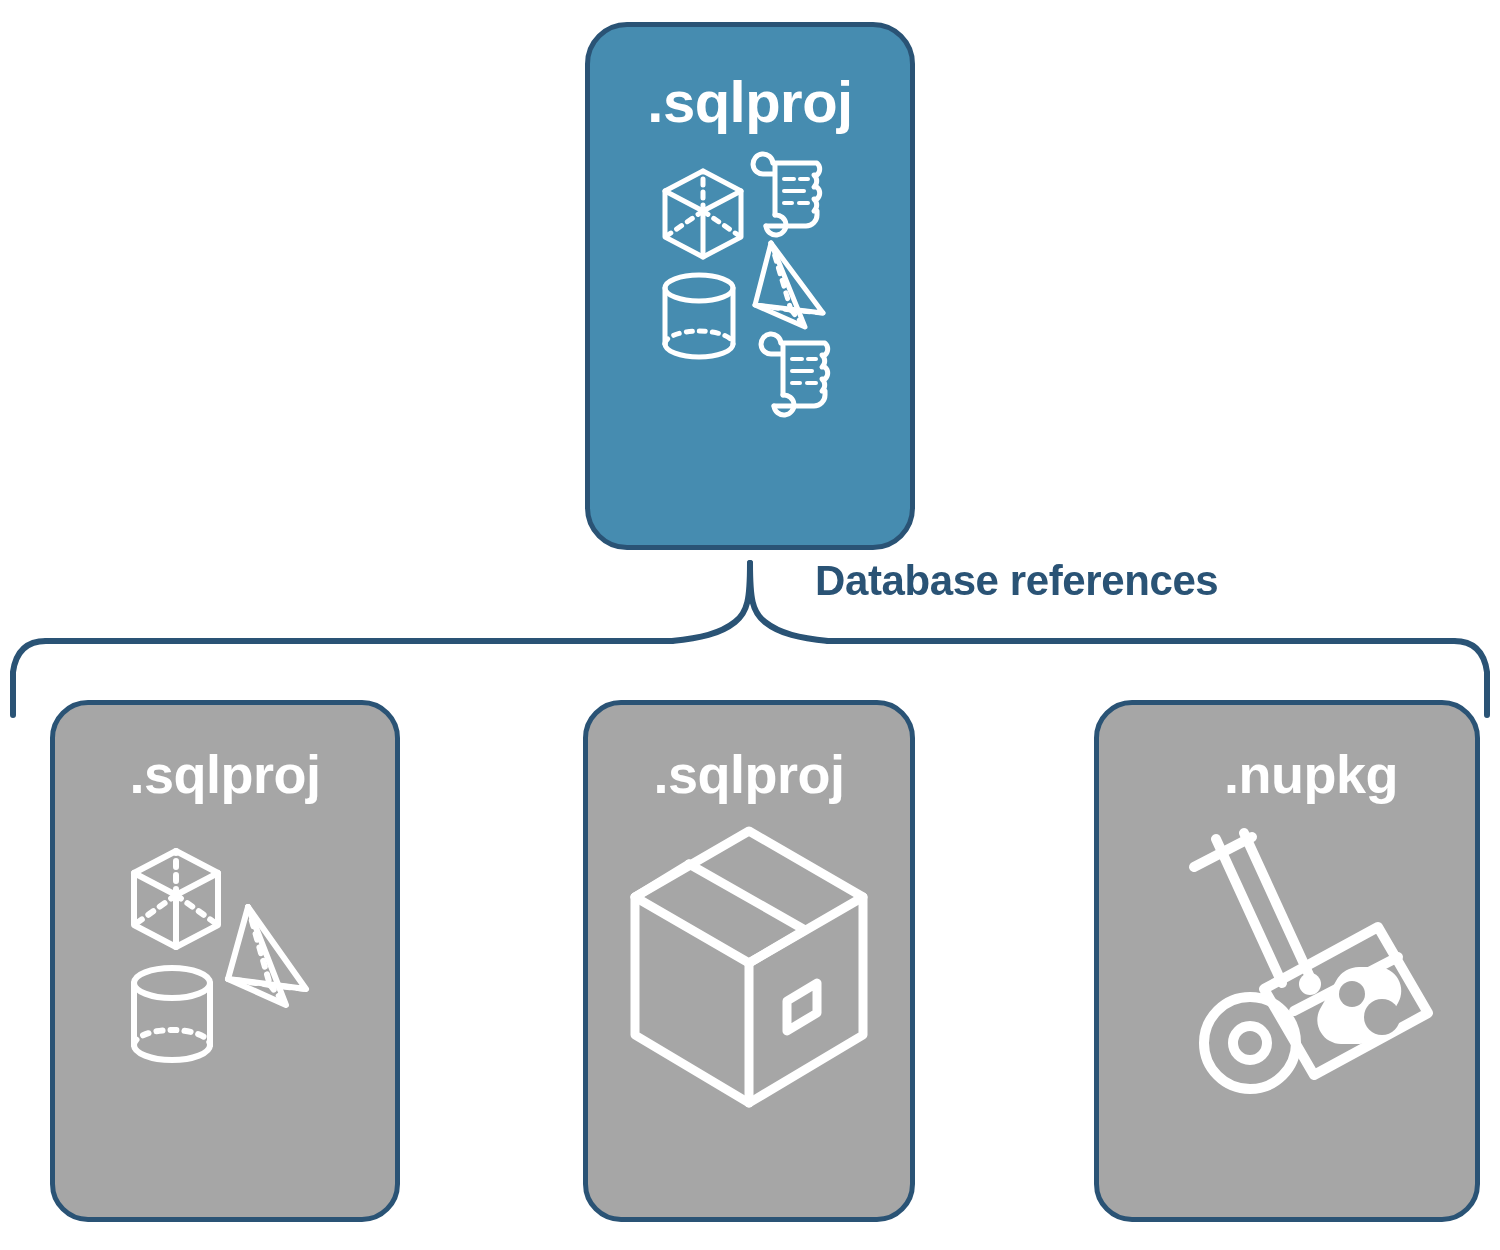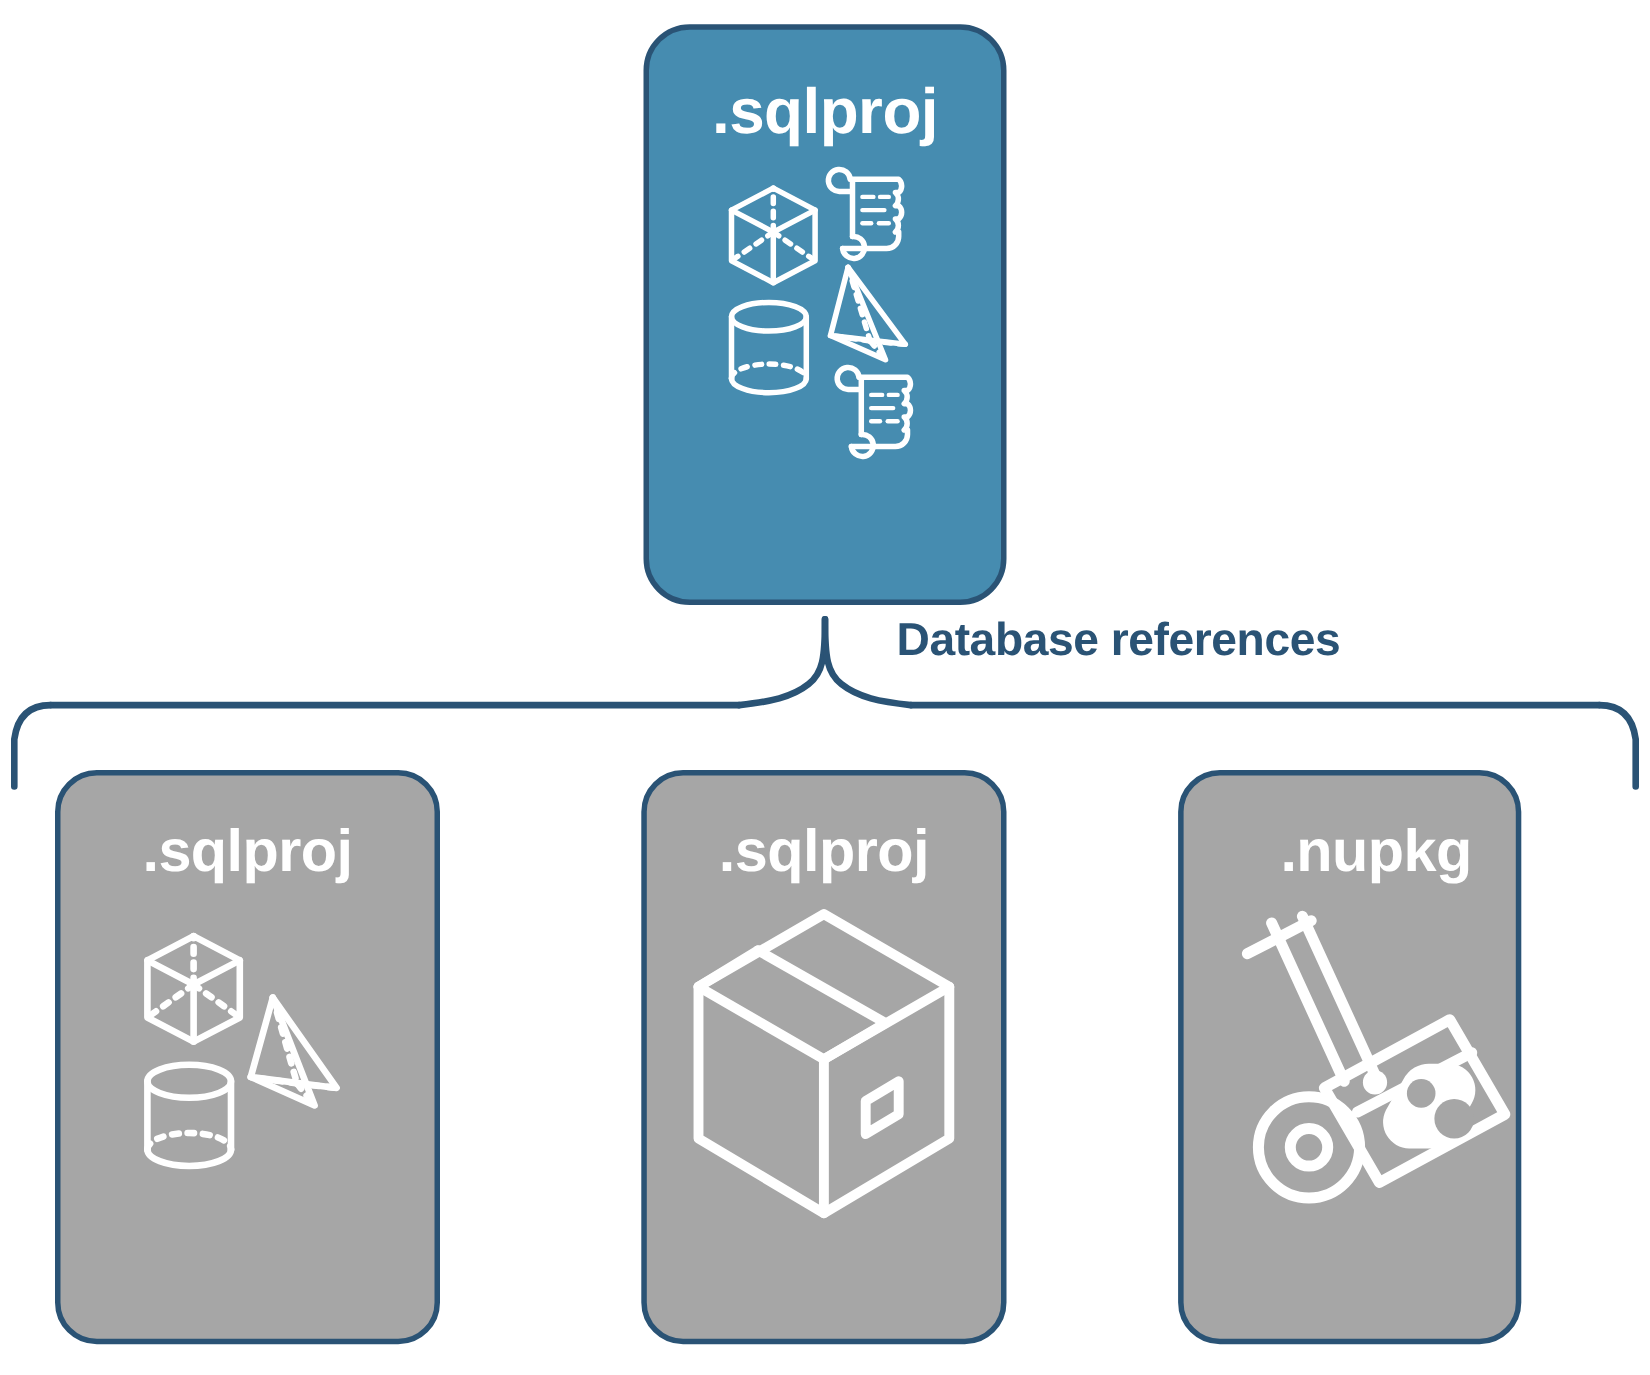--- a/index.html
+++ b/index.html
@@ -61,21 +61,21 @@
   }
   #card-sqlproj-main .card-title {
     font-size: 58px;
     margin-top: 46px;
   }
   #card-sqlproj-main .card-art { margin-top: 24px; }
 
   
   #card-sqlproj-ref { left: 50px;   top: 700px; width: 350px; height: 522px; }
   #card-dacpac      { left: 583px;  top: 700px; width: 332px; height: 522px; }
-  #card-nupkg       { left: 1071px; top: 700px; width: 312px; height: 522px; padding-left: 48px; }
+  #card-nupkg       { left: 1094px; top: 700px; width: 386px; height: 522px; padding-left: 48px; }
 
   .card.secondary .card-title {
     font-size: 54px;
     margin-top: 42px;
   }
   #card-sqlproj-ref .card-art { margin-top: 40px; }
   #card-dacpac .card-art      { margin-top: 22px; }
   #card-nupkg .card-art       { margin-top: 30px; }
 
   

